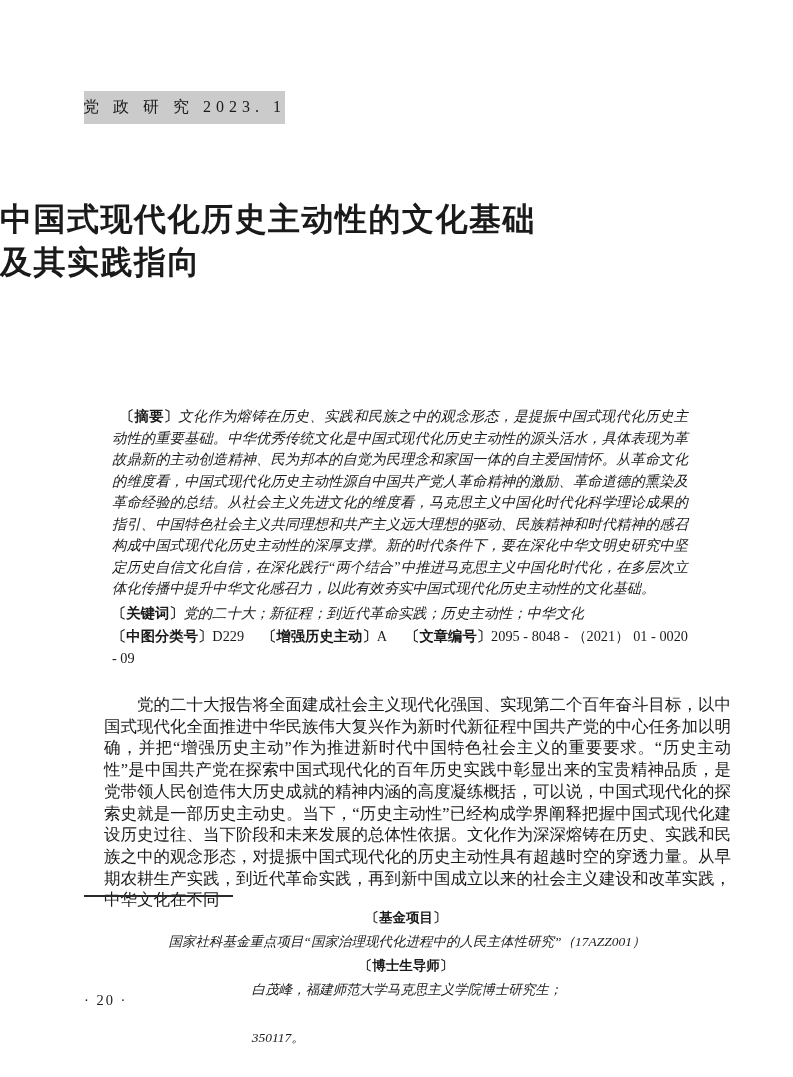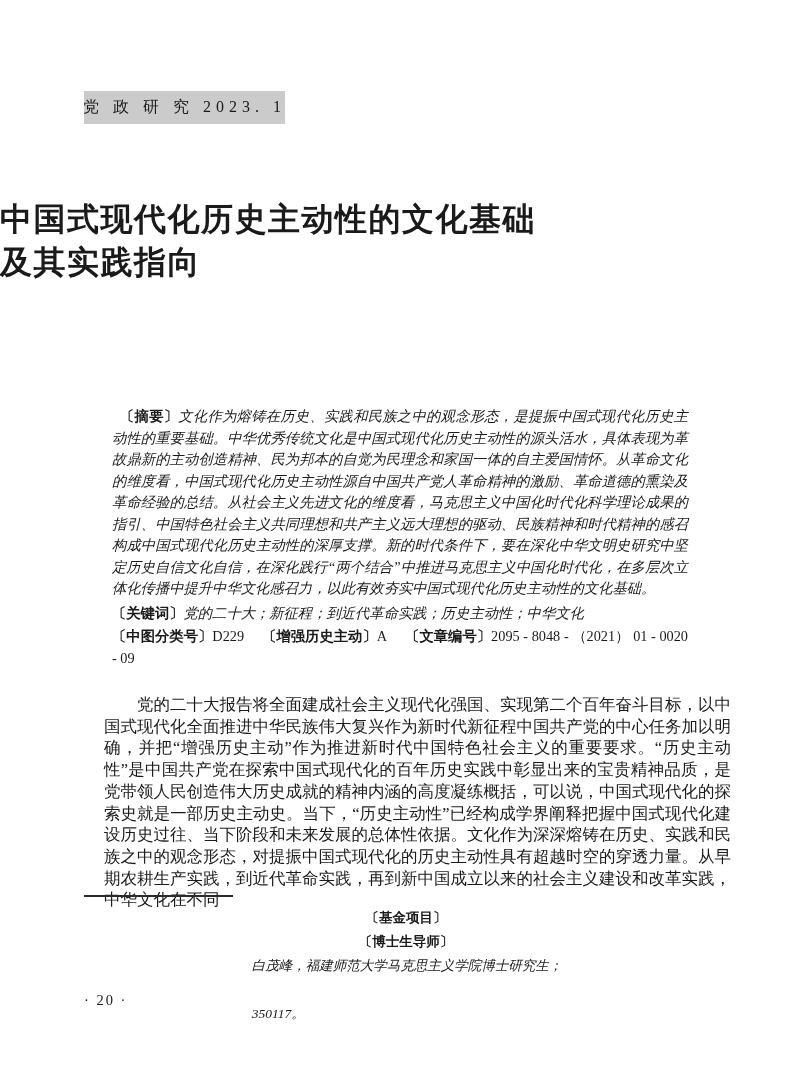--- a/index.html
+++ b/index.html
@@ -130,20 +130,21 @@
 
   <div class="body-text">
     <p>党的二十大报告将全面建成社会主义现代化强国、实现第二个百年奋斗目标，以中国式现代化全面推进中华民族伟大复兴作为新时代新征程中国共产党的中心任务加以明确，并把“增强历史主动”作为推进新时代中国特色社会主义的重要要求。“历史主动性”是中国共产党在探索中国式现代化的百年历史实践中彰显出来的宝贵精神品质，是党带领人民创造伟大历史成就的精神内涵的高度凝练概括，可以说，中国式现代化的探索史就是一部历史主动史。当下，“历史主动性”已经构成学界阐释把握中国式现代化建设历史过往、当下阶段和未来发展的总体性依据。文化作为深深熔铸在历史、实践和民族之中的观念形态，对提振中国式现代化的历史主动性具有超越时空的穿透力量。从早期农耕生产实践，到近代革命实践，再到新中国成立以来的社会主义建设和改革实践，中华文化在不同</p>
   </div>
 
   <div class="footnote-divider"></div>
 
   <div class="footnotes">
     <div class="fn-row">
       <span class="fn-label">〔基金项目〕</span>
+      <span class="fn-content">国家社科基金重点项目“国家治理现代化进程中的人民主体性研究”（17AZZ001）</span>
     </div>
     <div class="fn-row">
       <span class="fn-label">〔博士生导师〕</span>
       <span class="fn-content">
         <span>白茂峰，福建师范大学马克思主义学院博士研究生；</span><br>
         <br>
         <span>350117。</span>
       </span>
     </div>
   </div>

